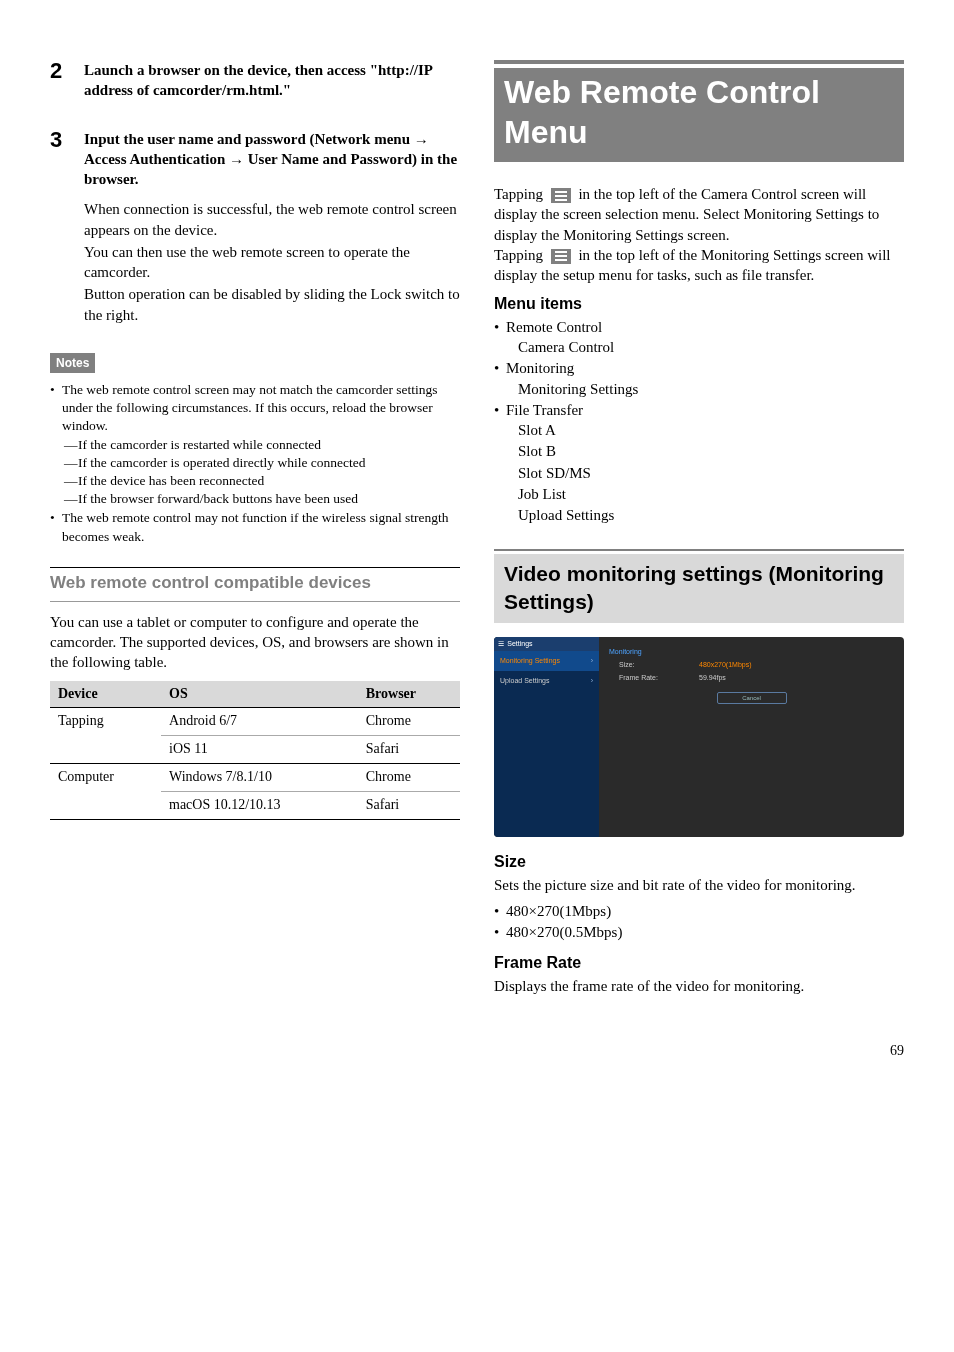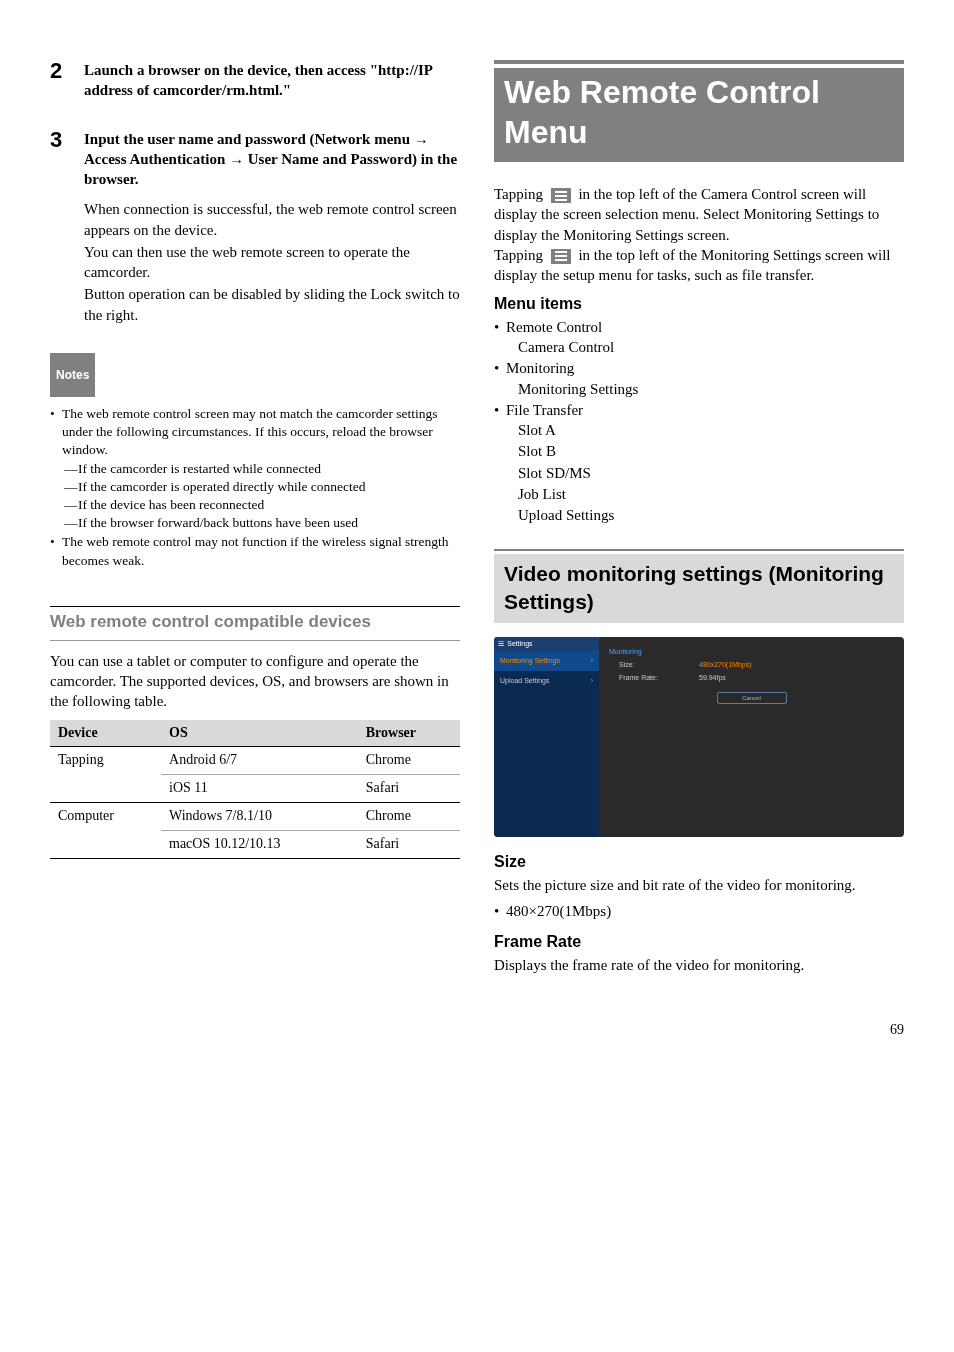--- a/index.html
+++ b/index.html
@@ -43,21 +43,21 @@
   .step-text p { margin-bottom: 2px; }
   .page-ref { font-style: italic; }
 
   .notes-label {
     display: inline-block;
     background: #808080;
     color: #fff;
     font-family: Arial, Helvetica, sans-serif;
     font-weight: bold;
     font-size: 12px;
-    padding: 14px 6px;
+    padding: 2px 6px;
     margin: 8px 0;
   }
   .notes-list,
   .notes-sublist {
     font-size: 13.5px;
     line-height: 1.35;
   }
   .notes-list > li {
     list-style: none;
     position: relative;
@@ -77,21 +77,21 @@
     position: relative;
     padding-left: 14px;
   }
   .notes-sublist li::before {
     content: "—";
     position: absolute;
     left: 0;
   }
 
   .sub-heading-block {
-    margin-top: 36px;
+    margin-top: 21px;
     border-top: 1px solid #000;
     padding-top: 4px;
     border-bottom: 1px solid #999;
     padding-bottom: 6px;
     margin-bottom: 10px;
   }
   .sub-heading {
     font-family: Arial, Helvetica, sans-serif;
     font-weight: bold;
     font-size: 17px;
@@ -436,20 +436,21 @@
           <div class="val">59.94fps</div>
         </div>
         <div class="ss-cancel">Cancel</div>
       </div>
     </div>
 
     <div class="bold-sans-sm">Size</div>
     <p class="para">Sets the picture size and bit rate of the video for monitoring.</p>
     <ul class="bullet-list">
       <li>480×270(1Mbps)</li>
+      <li>480×270(0.5Mbps)</li>
     </ul>
 
     <div class="bold-sans-sm" style="margin-top:10px">Frame Rate</div>
     <p class="para">Displays the frame rate of the video for monitoring.</p>
 
   </div>
 </div>
 
 <div class="page-num">69</div>
 

